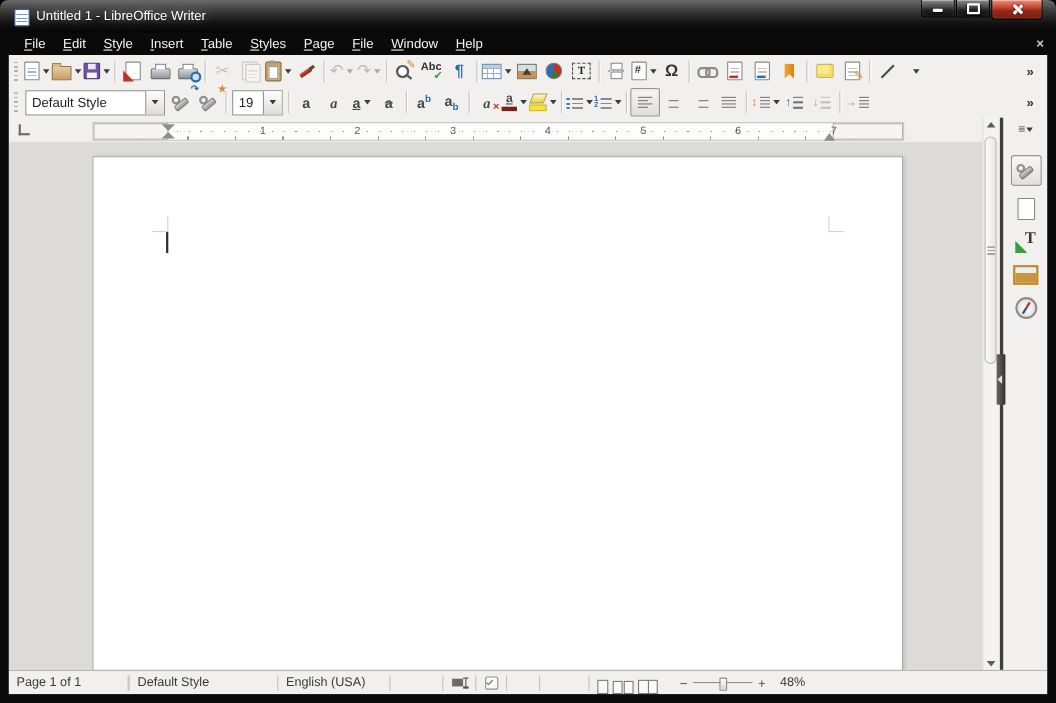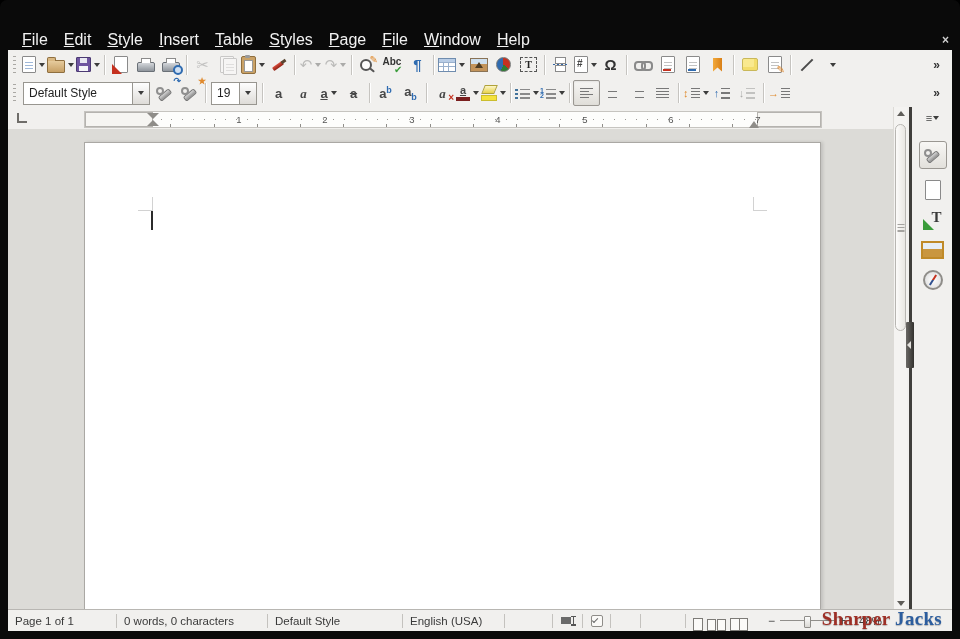--- a/index.html
+++ b/index.html
@@ -18,21 +18,21 @@
   .wmin{border-radius:0 0 0 4px;}
   .wclose{width:45px;height:17px;background:linear-gradient(#e8907f,#c34531 40%,#8f2819 60%,#7a1f12);border-radius:0 0 4px 4px;}
   .g-min{width:9px;height:3px;background:#fff;border-radius:1px;margin-top:4px;box-shadow:0 1px 1px #000;}
   .g-max{width:8px;height:6px;border:2px solid #fff;border-radius:1px;box-shadow:0 1px 1px #000;}
   .g-close{position:relative;width:11px;height:11px;}
   .g-close::before,.g-close::after{content:"";position:absolute;left:4.5px;top:0;width:2.6px;height:11px;background:#fff;border-radius:1px;box-shadow:0 0 2px #400;}
   .g-close::before{transform:rotate(45deg);}
   .g-close::after{transform:rotate(-45deg);}
   
   .menubar{position:absolute;top:30px;left:1px;right:1px;height:20px;background:#0a0a0a;display:flex;align-items:center;padding-left:13px;}
-  .mitem{display:inline-block;color:#f2f2f2;font-size:16px;padding:2px 8px;border-radius:2px;}
+  .mitem{display:inline-block;color:#f2f2f2;font-size:12px;padding:2px 8px;border-radius:2px;}
   .mitem::first-letter{text-decoration:underline;}
   .mclose{margin-left:auto;margin-right:10px;color:#cfcfcf;font-size:12px;font-weight:bold;line-height:1;}
   
   .app{position:absolute;left:8px;right:8px;top:50px;bottom:8px;background:#f1f0ee;color:#333;font-size:12px;overflow:hidden;}
   .tb{position:absolute;left:0;right:0;display:flex;align-items:center;padding:0 3px;}
   .tb1{top:0;height:29px;}
   .tb2{top:29px;height:28px;}
   .grip{width:3px;height:18px;margin:0 5px 0 2px;background:repeating-linear-gradient(180deg,#aaa8a4 0 1.5px,#f1f0ee 1.5px 4px);flex:0 0 auto;}
   .sep{width:1px;height:20px;background:#c6c4c0;box-shadow:1px 0 0 #fff;margin:0 3px;flex:0 0 auto;}
   .btn{height:24px;min-width:23px;padding:0 1px;display:inline-flex;align-items:center;justify-content:center;position:relative;border-radius:2px;flex:0 0 auto;}
@@ -174,20 +174,35 @@
   .zhandle{position:absolute;left:24px;top:-4.5px;width:5px;height:10px;background:linear-gradient(#fdfdfc,#dad8d4);border:1px solid #8f8d89;border-radius:1px;}
   .zlvl{flex:1;text-align:right;padding-right:16px;}
   .wm{position:absolute;right:10px;bottom:1px;font-family:"Liberation Serif",serif;font-weight:bold;font-size:19px;letter-spacing:.3px;z-index:5;text-shadow:0 1px 1px rgba(0,0,0,.25);}
   .wm .pA{color:#9e2f26;} .wm .pB{color:#2c5d9e;}
 </style>
 </head>
 <body>
 
 <div class="win">
 
+  <div class="titlebar">
+    <span class="titleicon"></span>
+    <span class="title">Untitled 1 - LibreOffice Writer</span>
+    <div class="winbtns">
+      <div class="wbtn wmin">
+          <span class="g-min"></span>
+        </div>
+      <div class="wbtn wmax">
+          <span class="g-max"></span>
+        </div>
+      <div class="wbtn wclose">
+          <span class="g-close"></span>
+        </div>
+    </div>
+  </div>
 
   <div class="menubar">
     <span class="mitem">File</span>
     <span class="mitem">Edit</span>
     <span class="mitem">Style</span>
     <span class="mitem">Insert</span>
     <span class="mitem">Table</span>
     <span class="mitem">Styles</span>
     <span class="mitem">Page</span>
     <span class="mitem">File</span>
@@ -543,21 +558,20 @@
           <span class="gal"></span>
         </span>
       <span class="sbtn" style="top:160px">
           <span class="navc"></span>
         </span>
     </div>
 
     <div class="status">
       <span class="scell" style="width:108px">Page 1 of 1</span>
       <span class="ssep"></span>
-      <span class="scell" style="width:150px">0 words, 0 characters</span>
       <span class="ssep"></span>
       <span class="scell" style="width:134px">Default Style</span>
       <span class="ssep"></span>
       <span class="scell" style="width:101px">English (USA)</span>
       <span class="ssep"></span>
       <span class="scell" style="width:47px"></span>
       <span class="ssep"></span>
       <span class="scell" style="width:29px;justify-content:center">
           <span class="insm"></span>
           <span class="ibeam"></span>
@@ -582,16 +596,15 @@
       <span class="zoomw">
         <span class="zg">−</span>
         <span class="ztrack">
             <span class="zhandle"></span>
           </span>
         <span class="zg">+</span>
       </span>
       <span class="scell zlvl">48%</span>
     </div>
 
-    <span class="wm"><span class="pA">Sharper</span> <span class="pB">Jacks</span></span>
 
   </div>
 </div>
 
 </body></html>

